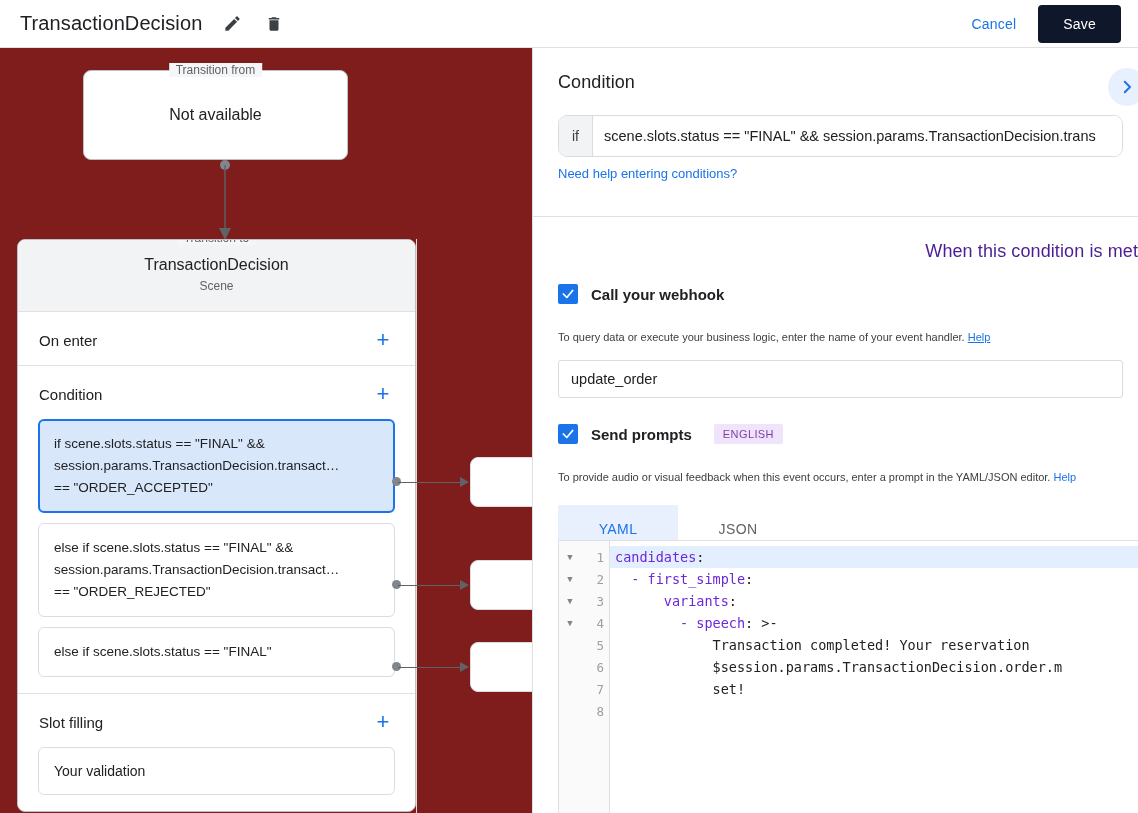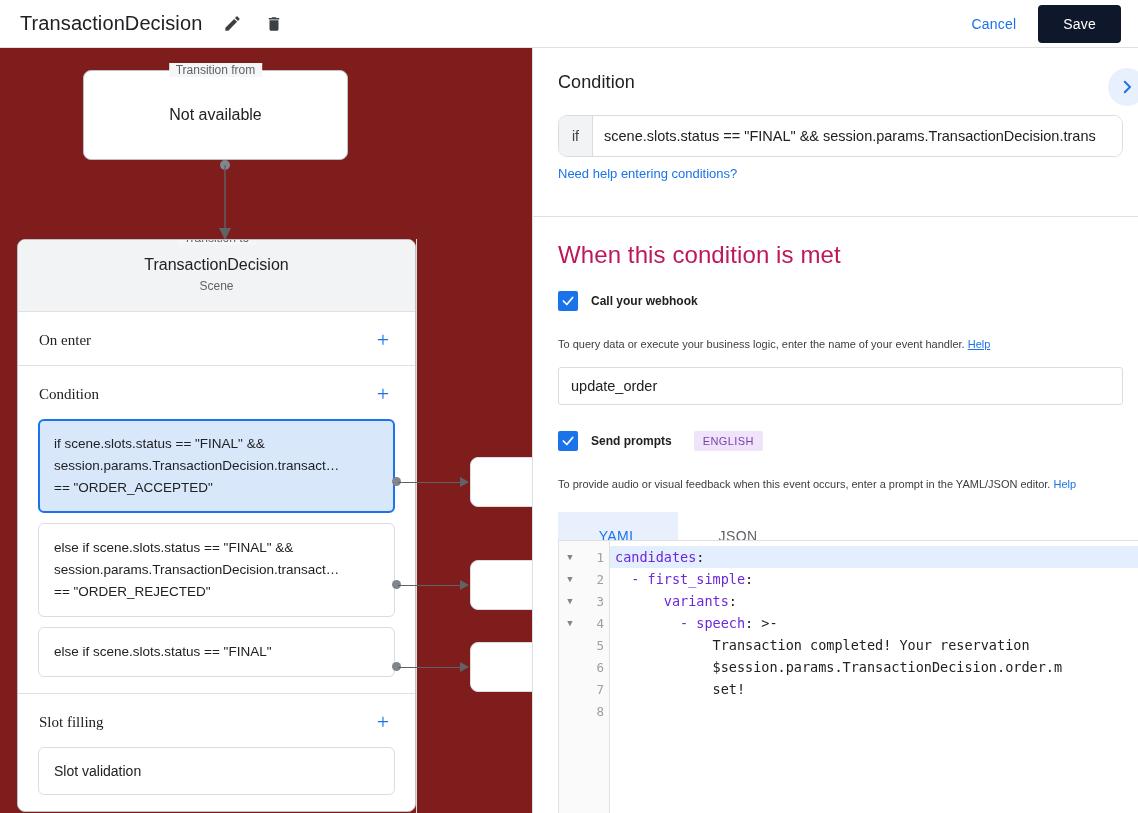--- a/index.html
+++ b/index.html
@@ -77,21 +77,20 @@
     border-bottom: 1px solid #e0e0e0;
   }
   .scene-name { font-size: 16px; color: #202124; }
   .scene-sub { font-size: 12px; color: #5f6368; margin-top: 5px; }
 
   .section { border-bottom: 1px solid #e0e0e0; padding: 0 0 0 0; }
   .section:last-child { border-bottom: none; }
   .section-head {
     display: flex; align-items: center; justify-content: space-between;
     padding: 17px 21px 14px 21px;
-    font-family: Liberation Serif, serif;
   }
   .section-title { font-size: 15px; color: #202124; }
   .plus {
     color: #1a73e8; font-size: 22px; line-height: 1; cursor: pointer;
     font-weight: 400; width: 22px; text-align: center;
   }
   .section-body { padding: 0 20px 16px 20px; }
 
   .cond-item {
     border: 1px solid #dadce0; border-radius: 6px; background: #fff;
@@ -151,28 +150,28 @@
     flex: 1; border: none; outline: none; padding: 0 11px;
     font-size: 14.5px; color: #202124; font-family: "Liberation Sans", sans-serif;
     background: #fff;
   }
   .link {
     display: inline-block; margin: 9px 0 0 25px; font-size: 13px; color: #1a73e8;
     cursor: pointer; text-decoration: none;
   }
 
   .panel-sec-2 { padding: 24px 0 0 0; }
-  .panel-h2 { font-size: 24px; color: #be185d; padding-left: 25px; letter-spacing: .1px; }
+  .panel-h2 { font-size: 18px; color: #4c1d95; padding-left: 25px; letter-spacing: .1px; text-align: right; }
 
   .check-row { display: flex; align-items: center; margin: 22px 0 0 25px; gap: 13px; }
   .checkbox {
     width: 20px; height: 20px; border-radius: 2px; background: #1a73e8;
     display: flex; align-items: center; justify-content: center; cursor: pointer;
   }
-  .check-label { font-size: 12px; font-weight: bold; color: #202124; }
+  .check-label { font-size: 15px; font-weight: bold; color: #202124; }
   .badge {
     background: #f0e4fb; color: #7b3fad; font-size: 11px; font-weight: 500;
     padding: 4px 9px; border-radius: 2px; letter-spacing: .4px; margin-left: 9px;
   }
   .help-text {
     margin: 24px 0 0 25px; width: 570px;
     font-size: 11px; color: #3c4043; line-height: 19px;
   }
   .help-link { color: #1a73e8; text-decoration: underline; cursor: pointer; }
   .help-link.nounder { text-decoration: none; }
@@ -292,21 +291,21 @@
             </div>
           </div>
         </div>
 
         <div class="section">
           <div class="section-head">
             <span class="section-title">Slot filling</span>
             <span class="plus">+</span>
           </div>
           <div class="section-body">
-            <div class="slot-item">Slot validation</div>
+            <div class="slot-item">Your validation</div>
           </div>
         </div>
       </div>
 
       <div class="dot" style="left:392px;top:429px;"></div>
       <div class="hline" style="left:398px;top:434px;width:64px;"></div>
       <div class="arrowhead" style="left:460px;top:429px;"></div>
       <div class="stub" style="top:409px;"></div>
 
       <div class="dot" style="left:392px;top:532px;"></div>

